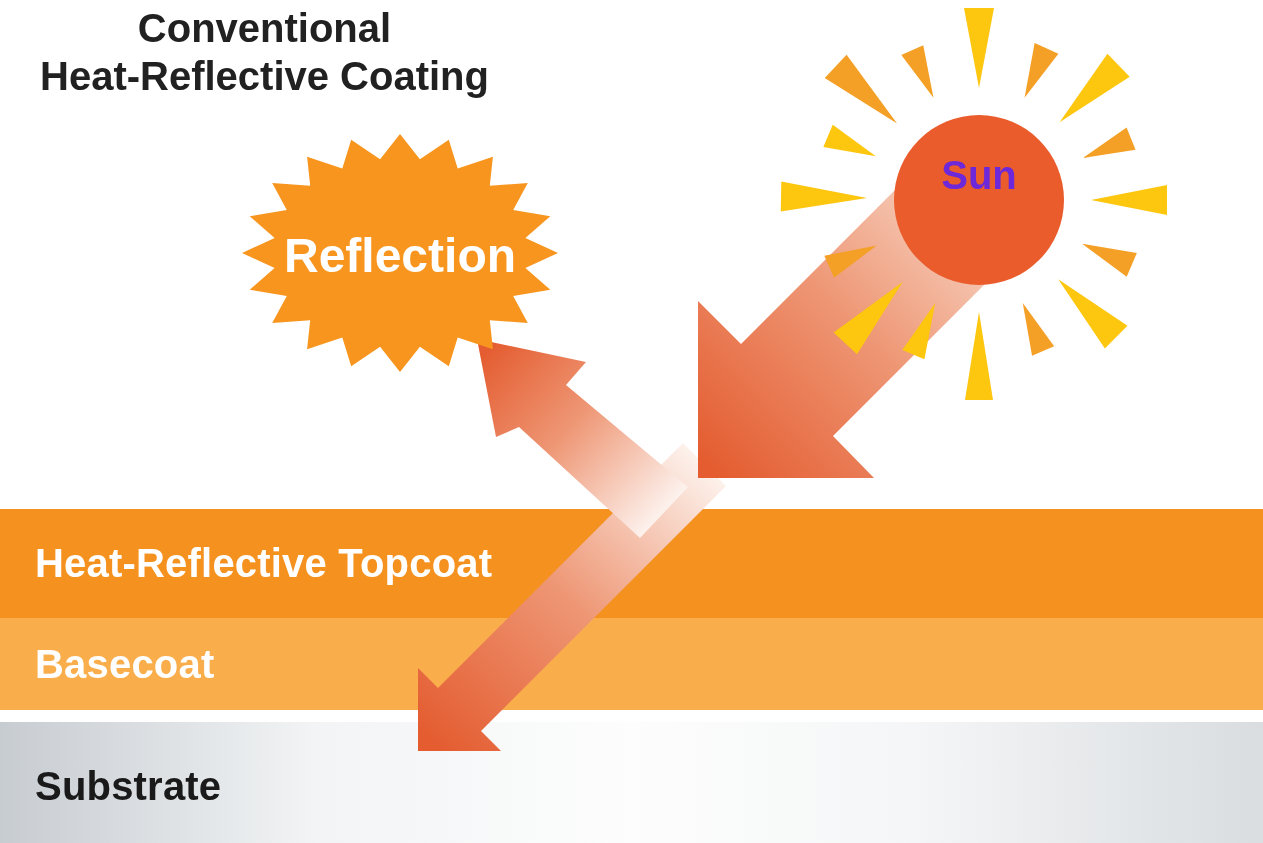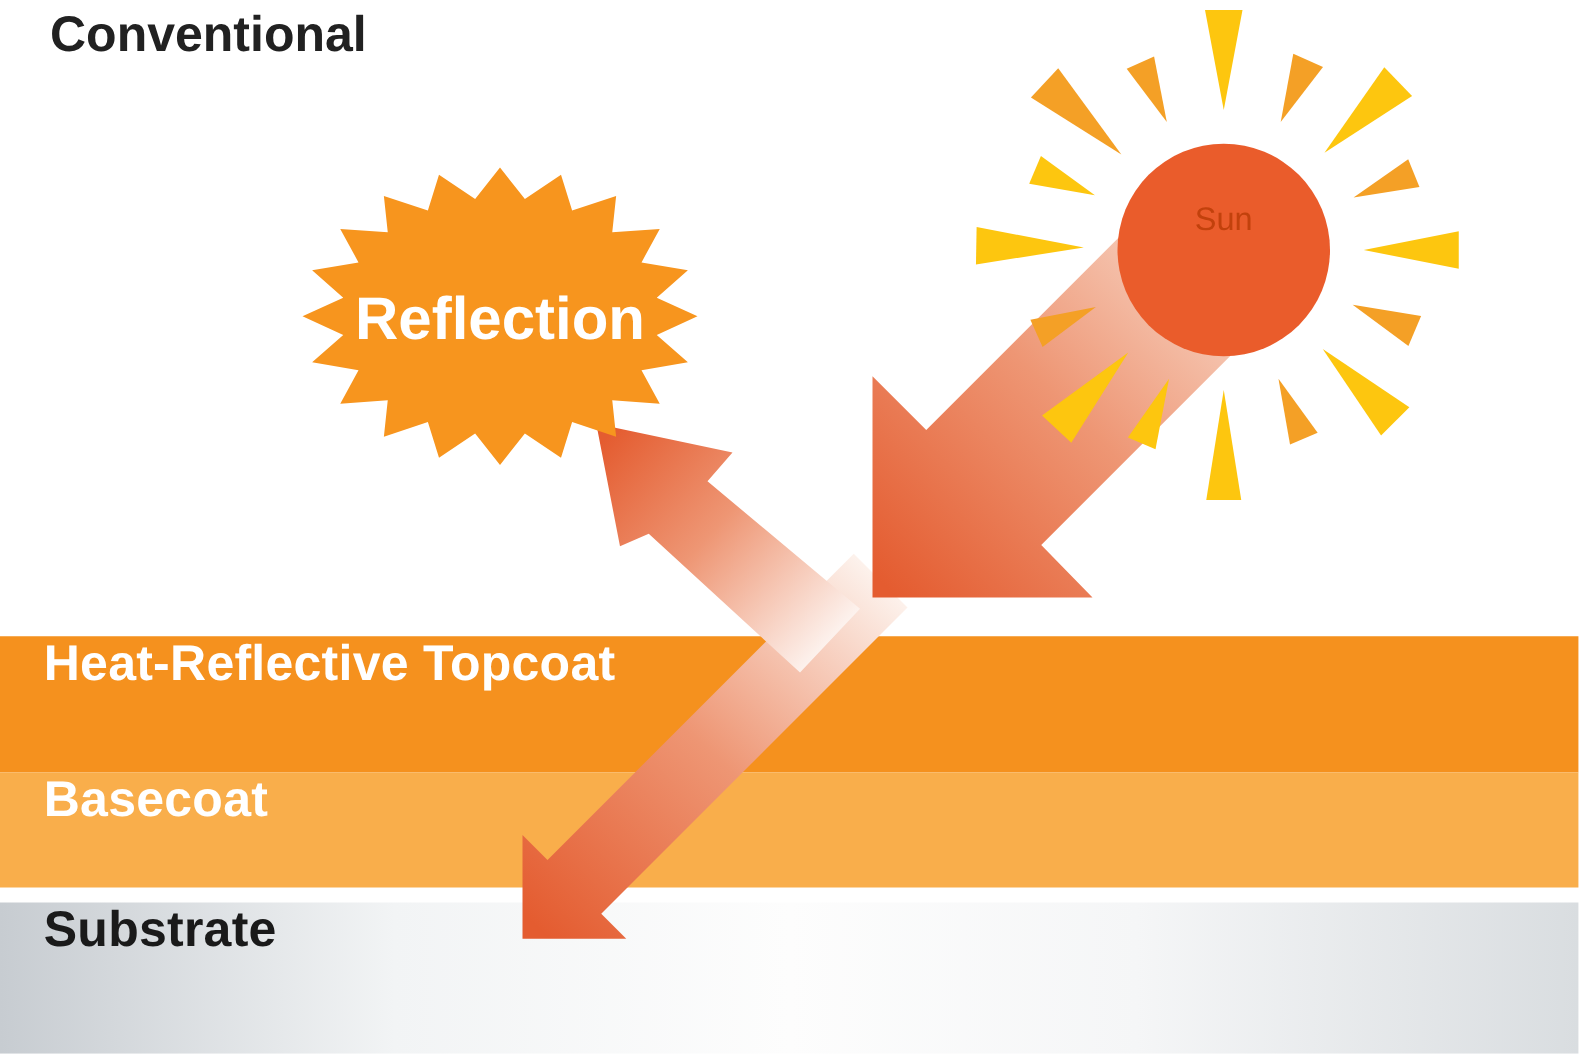--- a/index.html
+++ b/index.html
@@ -14,21 +14,21 @@
     height: 843px;
     overflow: hidden;
     background: #ffffff;
   }
   
   .layer {
     position: absolute;
     left: 0;
     width: 1263px;
     display: flex;
-    align-items: flex-start;
+    align-items: center;
   }
   .layer-topcoat  { top: 509px; height: 109px; }
   .layer-basecoat { top: 618px; height: 92px; }
   .layer-substrate{ top: 722px; height: 128px; }
   .layer-label {
     padding-left: 35px;
     font-size: 40px;
     font-weight: bold;
     letter-spacing: 0.2px;
     white-space: nowrap;
@@ -50,24 +50,24 @@
     line-height: 48px;
     font-weight: bold;
     white-space: nowrap;
   }
   .sun-label {
     position: absolute;
     left: 879px;
     top: 152px;
     width: 200px;
     text-align: center;
-    font-size: 26px;
+    font-size: 40px;
     line-height: 47px;
-    font-weight: normal;
-    color: #c2410c;
+    font-weight: bold;
+    color: #6d28d9;
   }
   .reflection-label {
     position: absolute;
     left: 250px;
     top: 228px;
     width: 300px;
     text-align: center;
     font-size: 48px;
     font-weight: bold;
     color: #ffffff;
@@ -132,20 +132,21 @@
         <polygon points="979,88 967,36 991,36" transform="rotate(336 979 200)" fill="#F4A026"></polygon>
       </g>
 
     <circle cx="979" cy="200" r="85" fill="#EA5C2B"></circle>
 
     <polygon id="reflection-star" fill="#F7951E" points="400.0,134.0 419.9,159.2 448.8,139.8 457.7,168.4 492.9,156.7 489.8,185.8 527.8,183.1 513.2,209.9 550.3,216.2 525.4,238.1 558.0,253.0 525.4,267.9 550.3,289.8 513.2,296.1 527.8,322.9 489.8,320.2 492.9,349.3 457.7,337.6 448.8,366.2 419.9,346.8 400.0,372.0 380.1,346.8 351.2,366.2 342.3,337.6 307.1,349.3 310.2,320.2 272.2,322.9 286.8,296.1 249.7,289.8 274.6,267.9 242.0,253.0 274.6,238.1 249.7,216.2 286.8,209.9 272.2,183.1 310.2,185.8 307.1,156.7 342.3,168.4 351.2,139.8 380.1,159.2"></polygon>
   </svg>
 
   <div class="title" style="color: rgb(33, 33, 33); text-align: center;">
     <div>Conventional</div>
+    <div>Heat-Reflective Coating</div>
   </div>
 
   <div class="sun-label">
     <div>Sun</div>
   </div>
 
   <div class="reflection-label">Reflection</div>
 
 </div>
 

